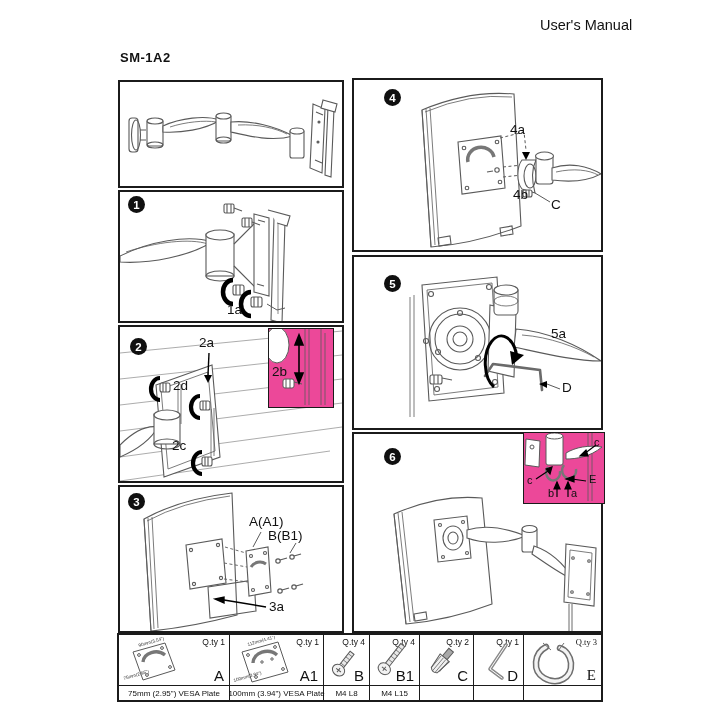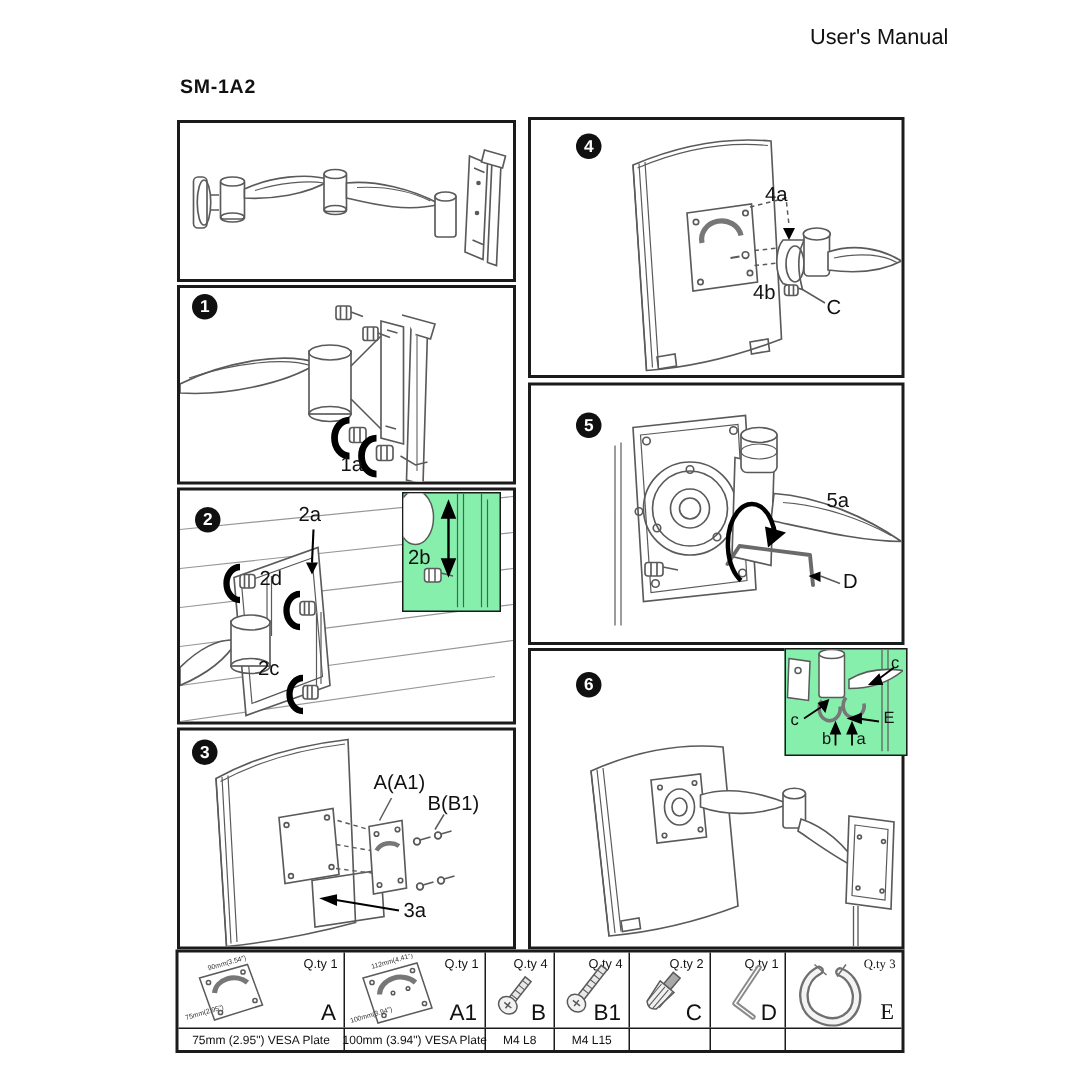--- a/index.html
+++ b/index.html
@@ -7,21 +7,21 @@
         font-family:"Liberation Sans",sans-serif;color:#111;}
   .hdr-model{position:absolute;left:120px;top:6px;font-size:13px;font-weight:700;letter-spacing:.5px;margin-top:44px;}
   .hdr-manual{position:absolute;left:508px;top:17px;font-size:14.5px;margin-left:32px;}
   .hdr-sub{position:absolute;left:120px;top:49px;font-size:10.5px;}
   .panel{position:absolute;border:2px solid #1b1b1b;background:#fff;box-sizing:border-box;}
   .panel svg{position:absolute;left:0;top:0;}
   .badge{position:absolute;width:17px;height:17px;border-radius:50%;background:#101010;color:#fff;
          font-size:11.5px;font-weight:700;display:flex;align-items:center;justify-content:center;z-index:5;}
   .lbl{position:absolute;font-size:13.5px;line-height:1;z-index:4;white-space:nowrap;}
   .lbl.sm{font-size:11px;}
-  .inset{position:absolute;border:1.8px solid #1b1b1b;background:#86efac;box-sizing:border-box;z-index:3;}
+  .inset{position:absolute;border:1.8px solid #1b1b1b;background:#ec4899;box-sizing:border-box;z-index:3;}
   .inset svg{position:absolute;left:0;top:0;}
   
   .pt{position:absolute;left:117px;top:633px;width:486px;height:69px;border:2px solid #1b1b1b;
       box-sizing:border-box;display:flex;flex-direction:column;background:#fff;}
   .pt-icons{display:flex;flex:1;min-height:0;}
   .pt-desc{display:flex;height:14px;border-top:1.6px solid #1b1b1b;}
   .cell{position:relative;border-right:1.6px solid #1b1b1b;box-sizing:border-box;}
   .cell:last-child{border-right:none;font-family:Liberation Serif, serif;}
   .dcell{border-right:1.6px solid #1b1b1b;box-sizing:border-box;font-size:8px;
          display:flex;align-items:center;justify-content:center;white-space:nowrap;}
@@ -197,21 +197,21 @@
 
         <path d="M141,45 L133,60" stroke-width="1"></path>
         <path d="M176,56 L170,66" stroke-width="1"></path>
       </g>
       <g stroke="#000" stroke-width="1.4" fill="#000">
         <path d="M146,120 L104,113" fill="none"></path>
         <polygon points="104,110 104,116 95,112"></polygon>
       </g>
     </svg>
     <div class="lbl" style="left:129px;top:28px">A(A1)</div>
-    <div class="lbl" style="left:165px;top:42px">B(B1)</div>
+    <div class="lbl" style="left:148px;top:42px">B(B1)</div>
     <div class="lbl" style="left:149px;top:113px">3a</div>
   </div>
 
   <div class="panel" style="left:352px;top:78px;width:251px;height:174px">
     <div class="badge" style="left:30px;top:9px">4</div>
     <svg width="247" height="170" viewBox="0 0 247 170">
       <g stroke="#5a5a5a" stroke-width="1.1" fill="none">
         <path d="M68,30 Q115,10 160,14 L167,146 Q120,164 77,167 Z" fill="#fff"></path>
         <path d="M71,32 Q116,13 158,17" stroke-width=".8"></path>
         <path d="M68,30 L77,167 M72,29 L81,165 M76,28 L85,164" stroke-width=".8"></path>
@@ -238,21 +238,21 @@
         <path d="M172,110 v7 M175,110 v7"></path>
 
         <path d="M198,88 C216,82 234,86 247,94 C232,102 213,102 198,100 Z" fill="#fff"></path>
         <path d="M202,92 C220,88 235,90 244,95" stroke-width=".8"></path>
 
         <path d="M196,122 L181,113" stroke-width="1"></path>
       </g>
       <polygon points="168,72 176,72 172,80" fill="#000"></polygon>
     </svg>
     <div class="lbl" style="left:156px;top:43px">4a</div>
-    <div class="lbl" style="left:148px;top:108px">4b</div>
+    <div class="lbl" style="left:159px;top:108px">4b</div>
     <div class="lbl" style="left:197px;top:118px">C</div>
   </div>
 
   <div class="panel" style="left:352px;top:255px;width:251px;height:175px">
     <div class="badge" style="left:30px;top:18px">5</div>
     <svg width="247" height="171" viewBox="0 0 247 171">
       <g stroke="#5a5a5a" stroke-width="1.1" fill="none">
         <path d="M56,40 v120 M60,38 v122" stroke-width=".8"></path>
 
         <path d="M68,28 L143,20 L150,136 L75,144 Z" fill="#fff"></path>

